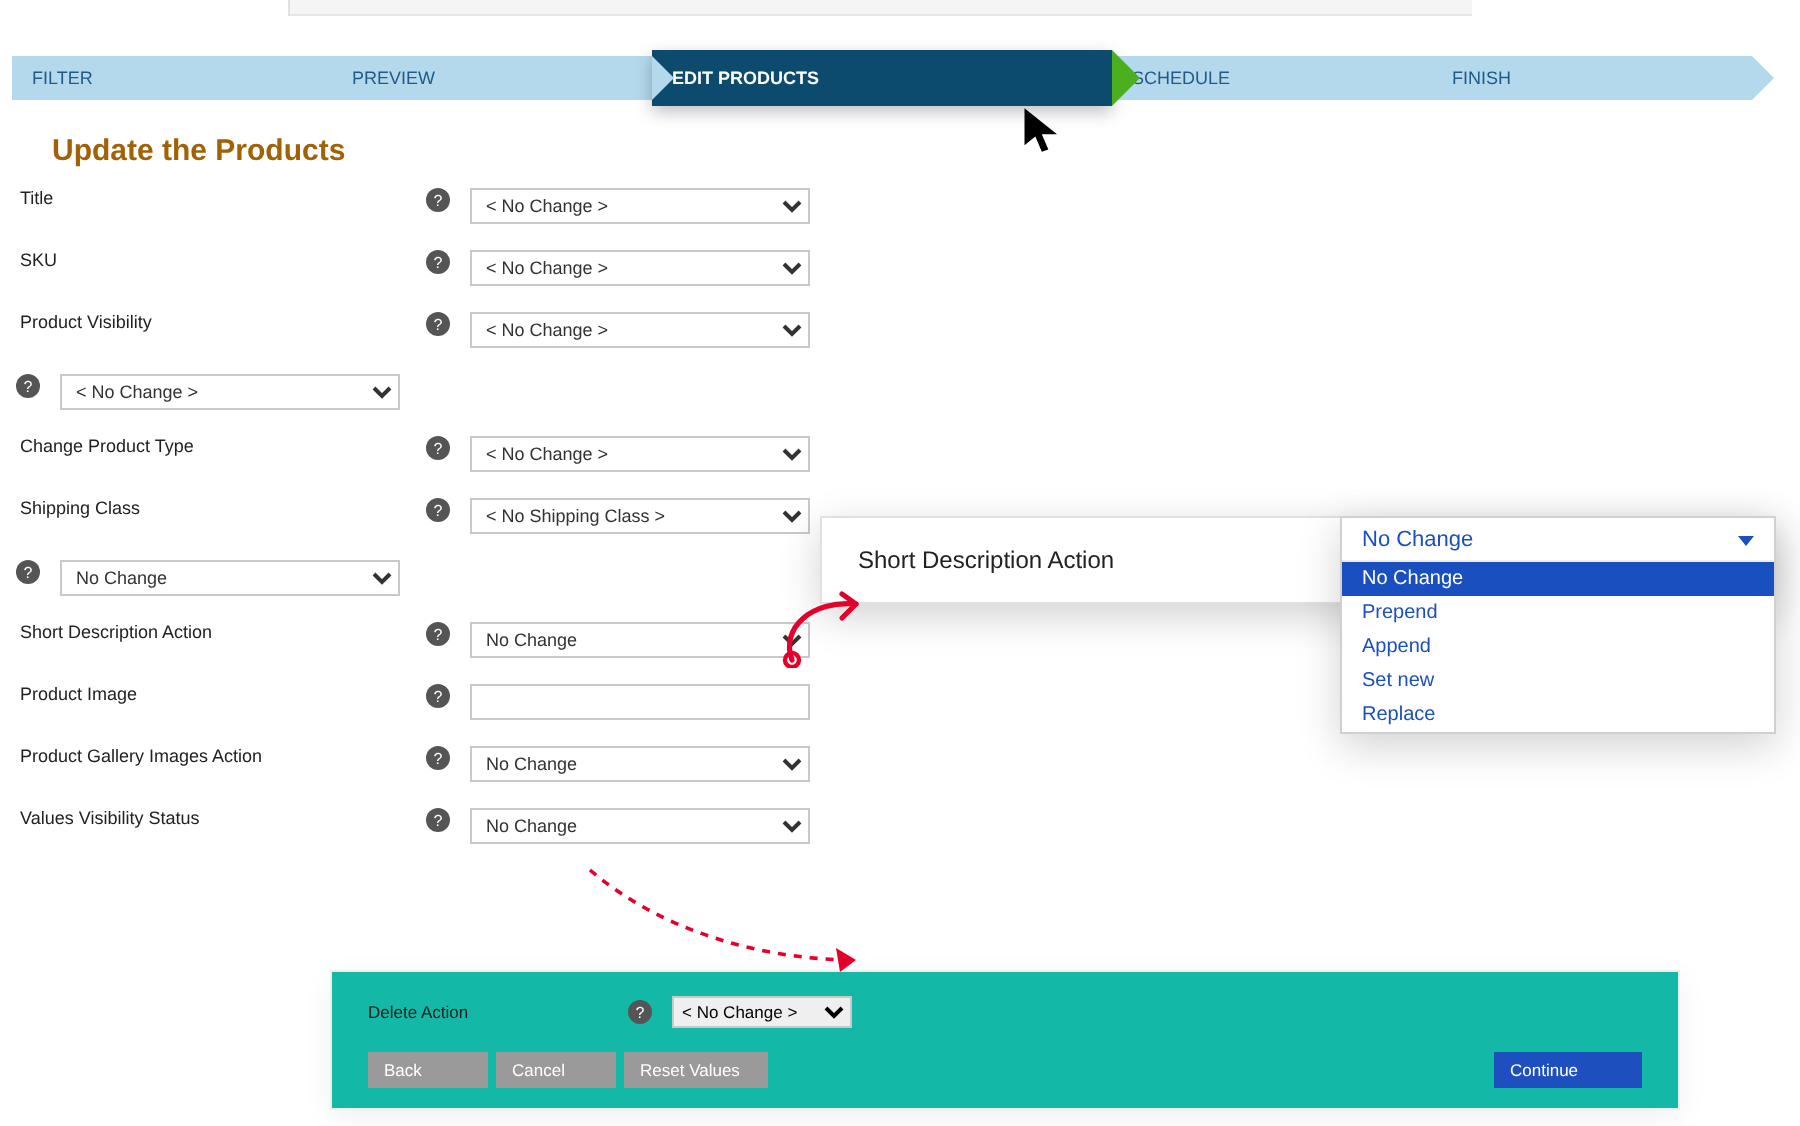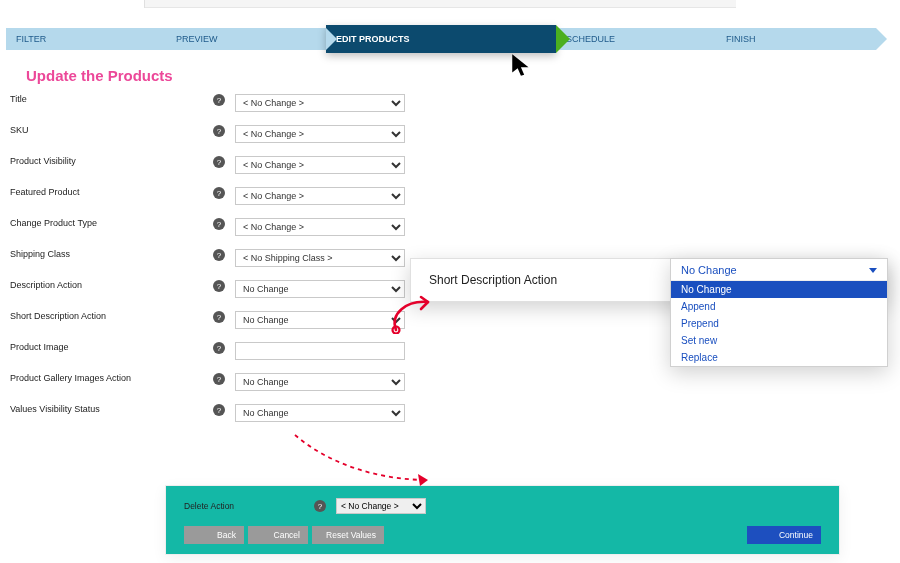--- a/index.html
+++ b/index.html
@@ -13,37 +13,37 @@
   .step.active { background: #0c4a6e; color: #fff; font-weight: 600; height: 28px; line-height: 28px; margin-top: -3px; box-shadow: 0 3px 8px rgba(0,0,0,0.25); flex: 0 0 230px; }
   .step.active::after { border-top-width: 14px; border-bottom-width: 14px; border-left: 14px solid #4caf1f; right: -14px; }
 
   .topbar { height: 8px; background: #f5f5f5; border-bottom: 1px solid #e6e6e6; }
   .tabstub { position:absolute; top:0; left:0; width:145px; height:8px; background:#fff; border-right:1px solid #e0e0e0;}
 
   
   .cursor { position: absolute; left: 509px; top: 51px; width: 26px; height: 28px; z-index: 30; }
   .cursor svg { width: 100%; height: 100%; }
 
-  h1.section-title { font-size: 15px; font-weight: 600; color: #ec4899; padding: 14px 26px 8px; }
+  h1.section-title { font-size: 15px; font-weight: 600; color: #a16207; padding: 14px 26px 8px; }
 
   .form-area { padding: 2px 26px 0 8px; }
   .row { display: flex; height: 31px; }
   .row .label { flex: 0 0 205px; padding-left: 2px; font-size: 9px; color: #222; }
   .help { width: 12px; height: 12px; border-radius: 50%; background: #555; color: #fff; font-size: 8px; display: inline-flex; align-items: center; justify-content: center; margin-right: 10px; flex: 0 0 12px; }
   .control { flex: 0 0 170px; }
   select.ctl { width: 170px; height: 18px; font-size: 9px; border: 1px solid #c9c9c9; background: #fff; color: #333; padding: 0 3px; }
   input.ctl { width: 170px; height: 18px; font-size: 9px; border: 1px solid #c9c9c9; padding: 0 4px; }
 
   
   .footer-panel { position: absolute; left: 165px; bottom: 8px; width: 675px; background: #14b8a6; border: 1px solid #eee; box-shadow: 0 4px 14px rgba(0,0,0,0.06); padding: 12px 18px 10px; }
   .footer-panel .del-row { display: flex; align-items: center; margin-bottom: 12px; }
   .footer-panel .del-row .label2 { flex: 0 0 130px; font-size: 8.5px; color: #222; }
   .footer-panel select.small { width: 90px; height: 16px; font-size: 8.5px; border: 1px solid #c9c9c9; }
   .btn-row { display: flex; gap: 4px; align-items: center; }
-  .btn { height: 18px; line-height: 18px; font-size: 8.5px; text-align: right; color: #fff; background: #9a9a9a; border: none; cursor: pointer; padding: 0 8px; flex: 0 0 60px; }
+  .btn { height: 18px; line-height: 18px; font-size: 8.5px; text-align: left; color: #fff; background: #9a9a9a; border: none; cursor: pointer; padding: 0 8px; flex: 0 0 60px; }
   .btn.continue { background: #1d4fbf; margin-left: auto; flex: 0 0 74px; }
 
   
   .popover { position: absolute; left: 410px; top: 258px; width: 478px; background: #fff; box-shadow: 0 6px 20px rgba(0,0,0,0.18); border: 1px solid #e0e0e0; z-index: 20; }
   .popover-head { display: flex; align-items: center; padding: 14px 18px; }
   .popover-head .ptitle { font-size: 12px; color: #222; flex: 1; }
   .popover-menu { position: absolute; left: 670px; top: 258px; width: 218px; background: #fff; border: 1px solid #d0d0d0; box-shadow: 0 6px 20px rgba(0,0,0,0.18); z-index: 25; }
   .popover-menu .sel { height: 22px; line-height: 22px; padding: 0 10px; font-size: 11px; color: #1a4fbf; border-bottom: 1px solid #eee; position: relative; }
   .popover-menu .sel::after { content: ""; position: absolute; right: 10px; top: 9px; width: 0; height: 0; border-left: 4px solid transparent; border-right: 4px solid transparent; border-top: 5px solid #1a4fbf; }
   .popover-menu .opt { height: 17px; line-height: 17px; padding: 0 10px; font-size: 10px; color: #1a4fbf; cursor: pointer; }
@@ -90,39 +90,37 @@
     <div class="control"><select class="ctl"><option>&lt; No Change &gt;</option></select></div>
   </div>
 
   <div class="row">
     <div class="label">Product Visibility</div>
     <span class="help">?</span>
     <div class="control"><select class="ctl"><option>&lt; No Change &gt;</option></select></div>
   </div>
 
   <div class="row">
-    <div class="label">Featured Product</div>
     <span class="help">?</span>
     <div class="control"><select class="ctl"><option>&lt; No Change &gt;</option></select></div>
   </div>
 
   <div class="row">
     <div class="label">Change Product Type</div>
     <span class="help">?</span>
     <div class="control"><select class="ctl"><option>&lt; No Change &gt;</option></select></div>
   </div>
 
   <div class="row">
     <div class="label">Shipping Class</div>
     <span class="help">?</span>
     <div class="control"><select class="ctl"><option>&lt; No Shipping Class &gt;</option></select></div>
   </div>
 
   <div class="row">
-    <div class="label">Description Action</div>
     <span class="help">?</span>
     <div class="control"><select class="ctl"><option>No Change</option></select></div>
   </div>
 
   <div class="row">
     <div class="label">Short Description Action</div>
     <span class="help">?</span>
     <div class="control"><select class="ctl"><option>No Change</option></select></div>
   </div>
 
@@ -149,22 +147,22 @@
 <div class="popover">
   <div class="popover-head">
     <span class="ptitle">Short Description Action</span>
     <span class="help">?</span>
   </div>
 </div>
 
 <div class="popover-menu">
   <div class="sel">No Change</div>
   <div class="opt hi">No Change</div>
+  <div class="opt">Prepend</div>
   <div class="opt">Append</div>
-  <div class="opt">Prepend</div>
   <div class="opt">Set new</div>
   <div class="opt">Replace</div>
 </div>
 
 <div class="arrow1">
   <svg viewBox="0 0 60 40">
         <path d="M8 36 C 2 20, 18 6, 40 8" stroke="#e4002b" stroke-width="2.6" fill="none" stroke-linecap="round"></path>
         <path d="M40 8 L33 3 M40 8 L33 15" stroke="#e4002b" stroke-width="2.6" fill="none" stroke-linecap="round"></path>
         <circle cx="8" cy="36" r="3.5" fill="none" stroke="#e4002b" stroke-width="2.2"></circle>
       </svg>

